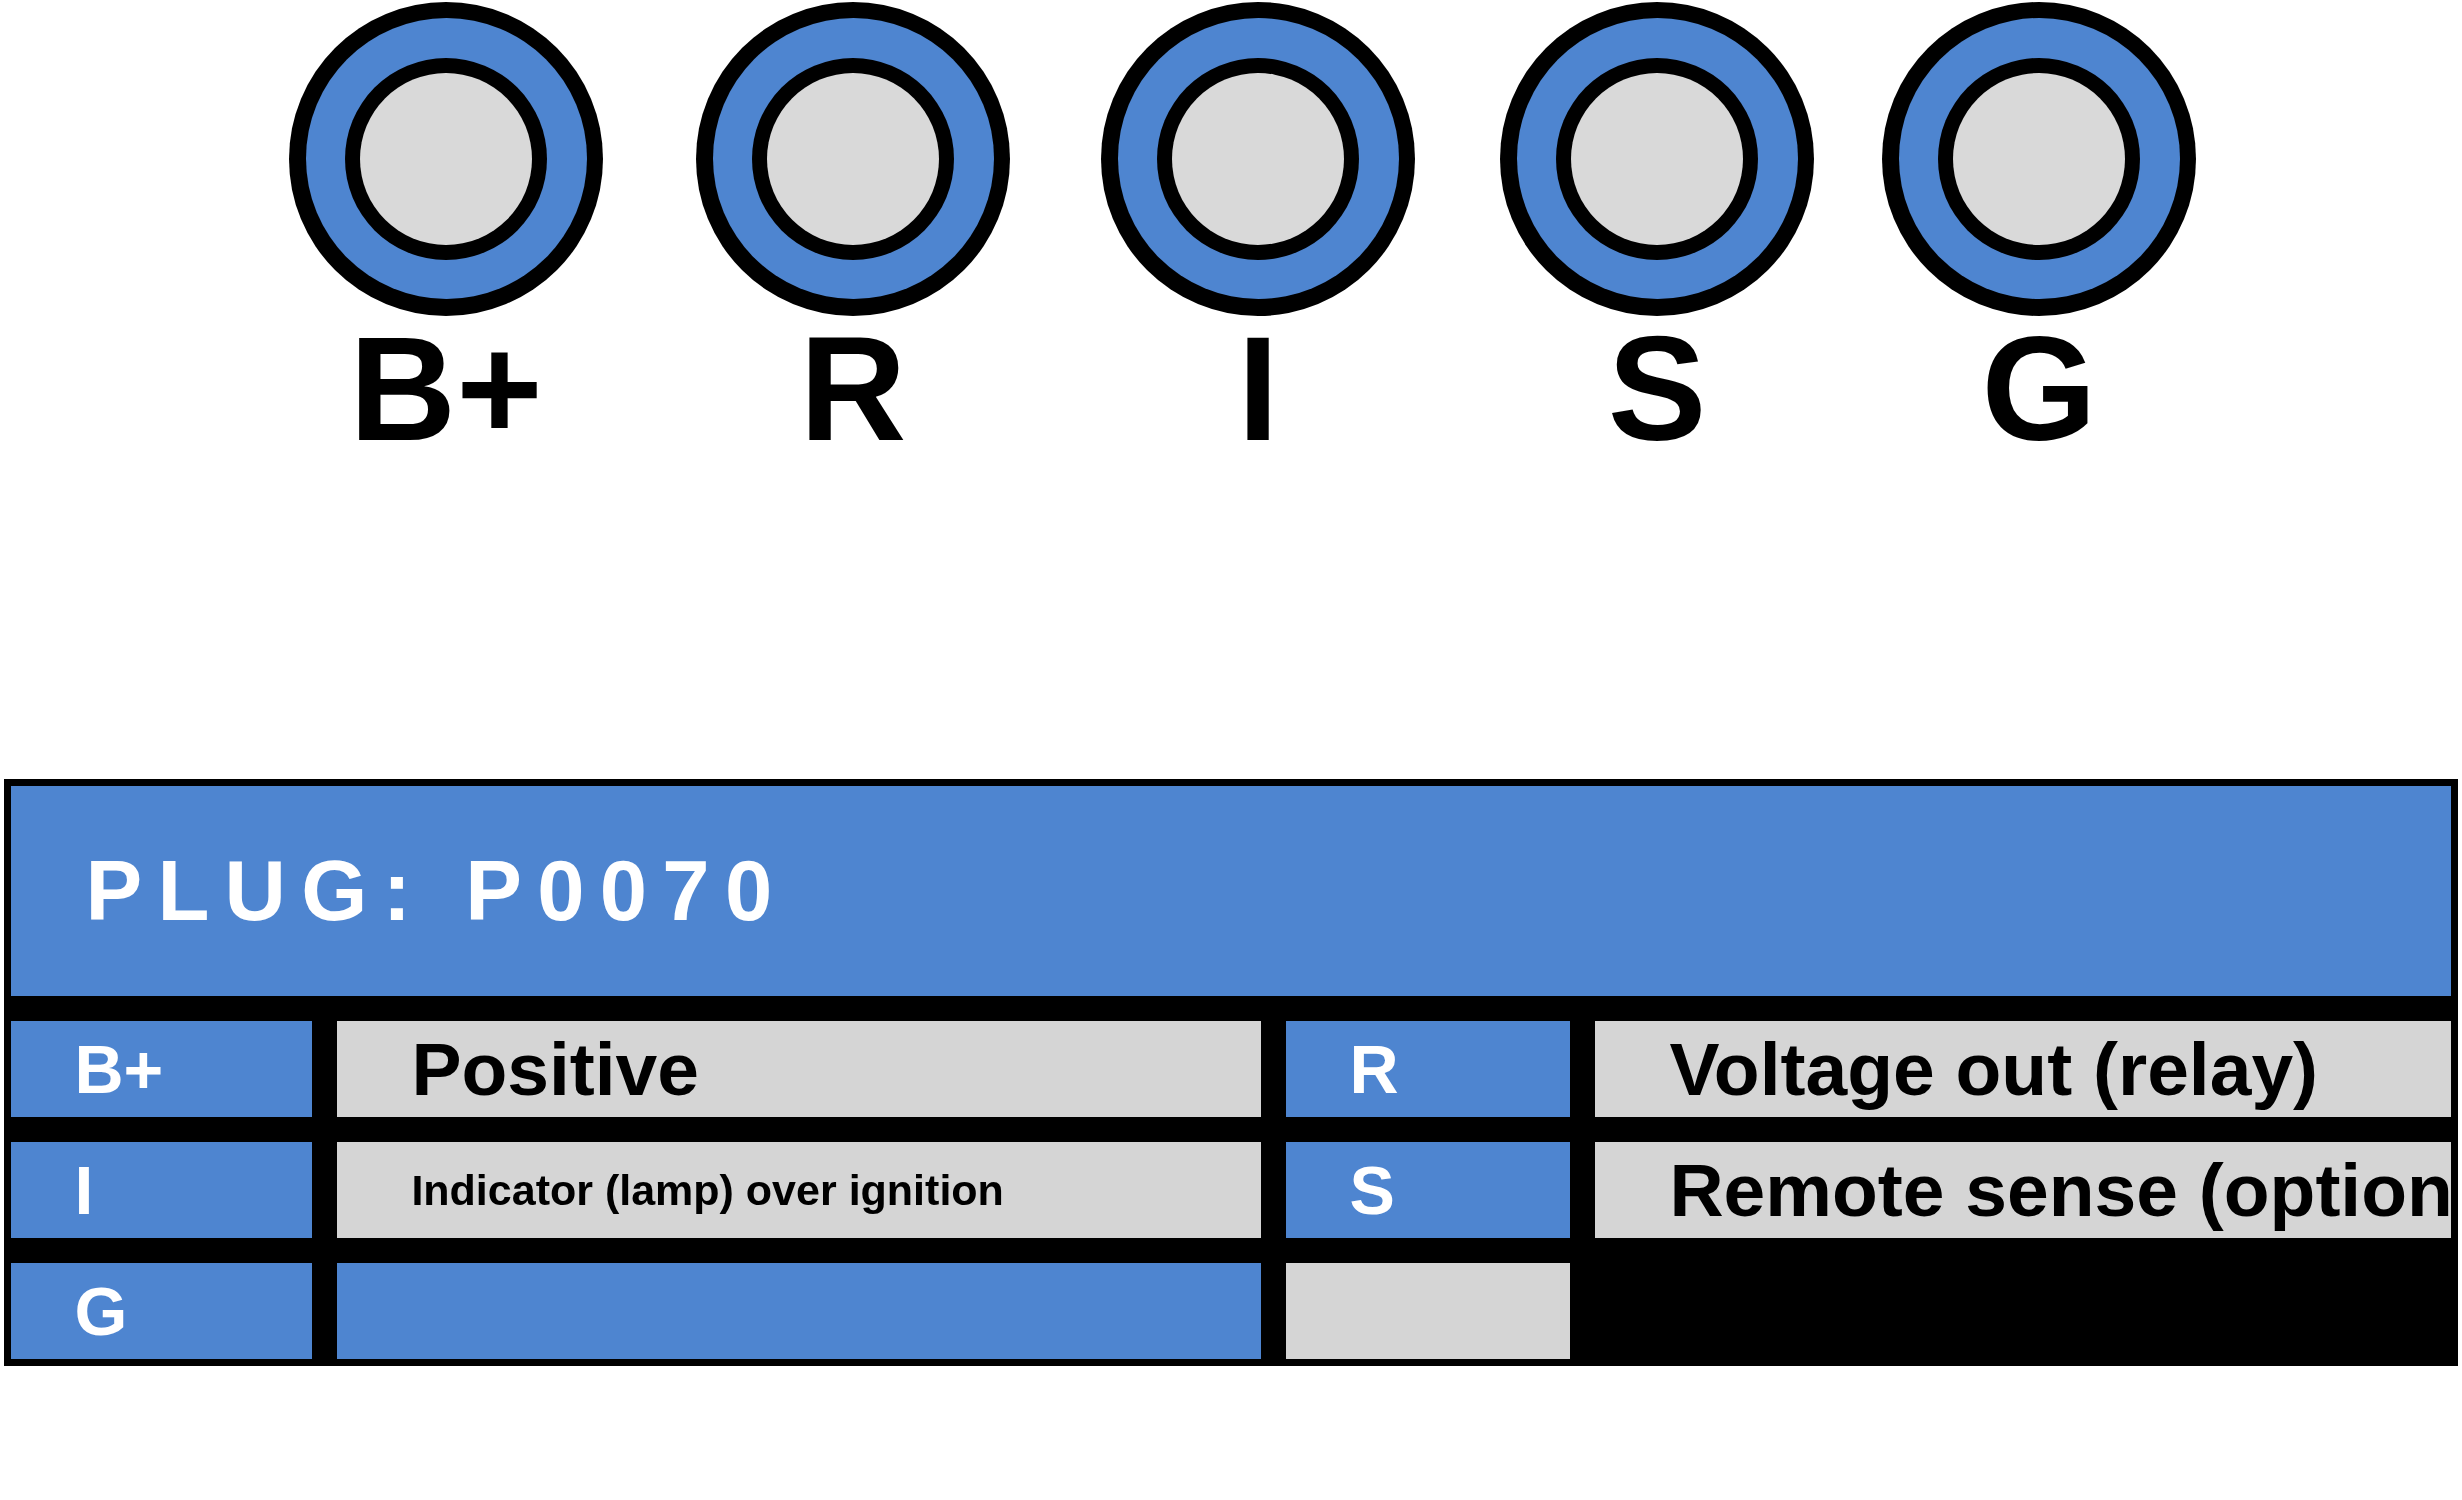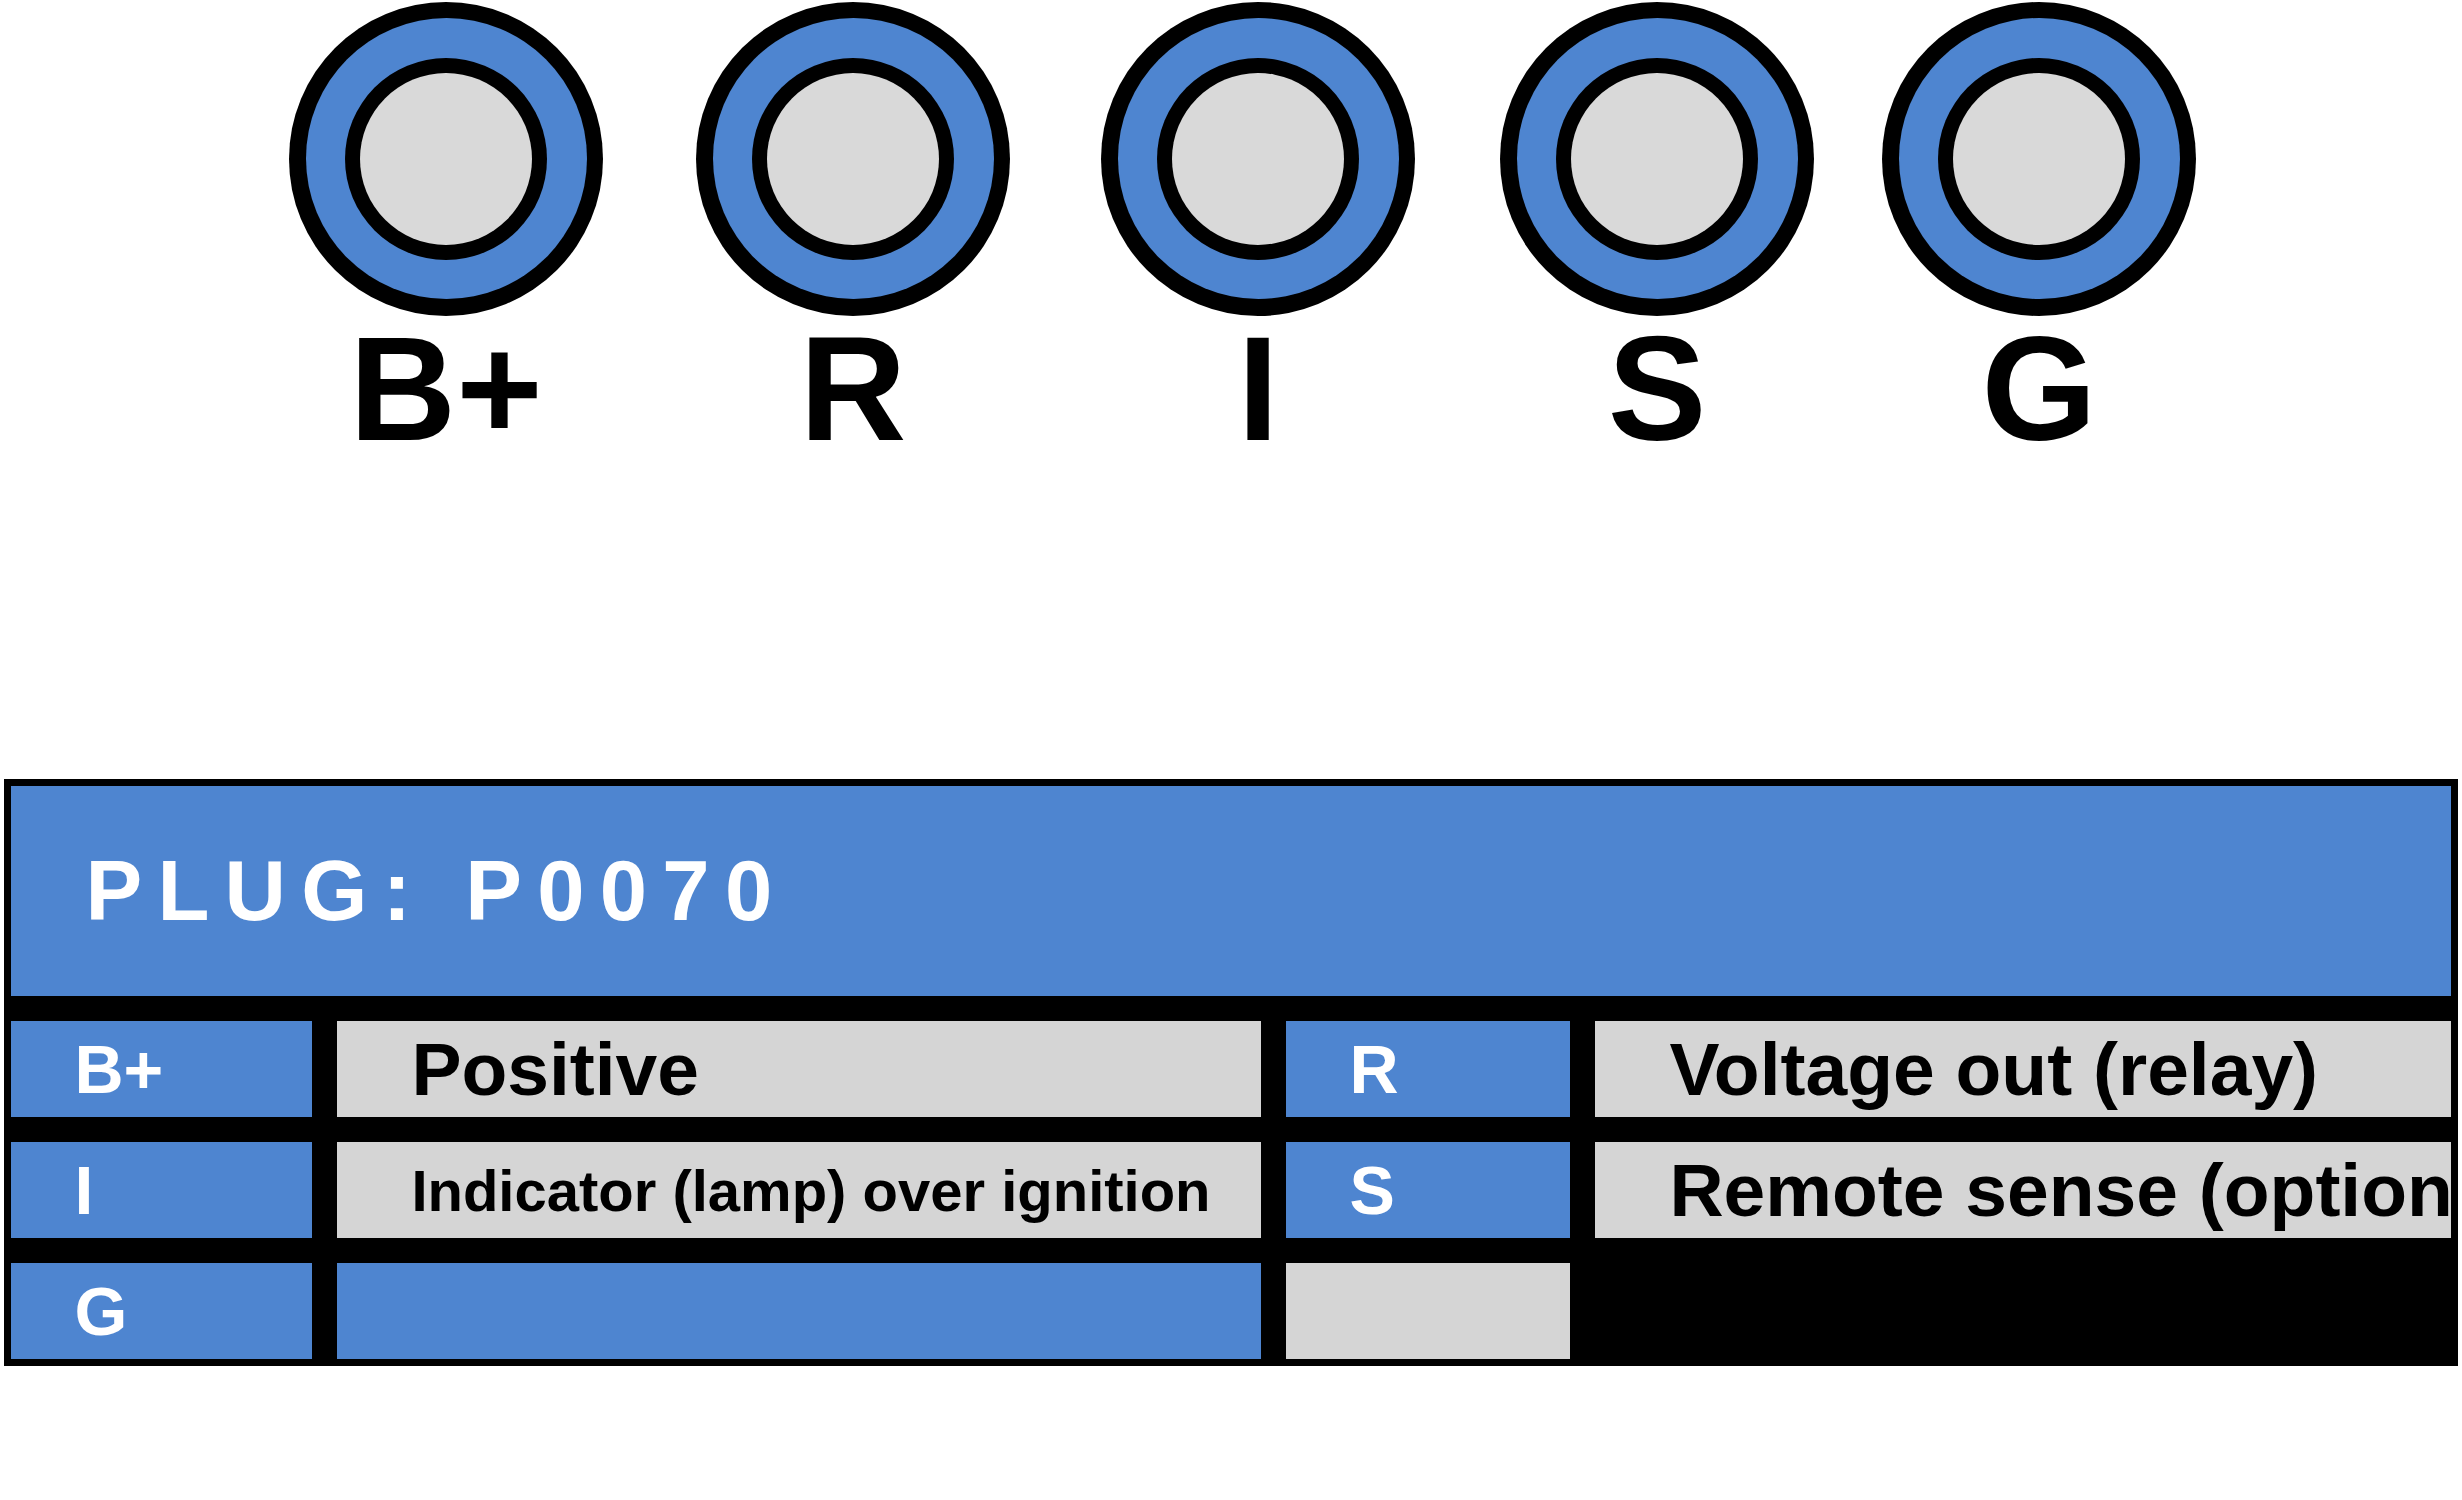--- a/index.html
+++ b/index.html
@@ -79,21 +79,21 @@
     font-size:68px;font-weight:bold;
     padding-left:63px;
   }
   .cell.desc{
     background:var(--cell_gray);
     color:var(--line_black);
     font-size:75px;font-weight:bold;
     padding-left:74px;
     text-align:center;
   }
-  .cell.desc.small{font-size:58px;}
+  .cell.desc.small{font-size:43px;}
 </style>
 </head>
 <body>
 
 <div class="pins">
   <div class="pin">
     <div class="pin-circle">
       <div class="ring-blue">
         <div class="ring-black">
           <div class="pin-core"></div>

